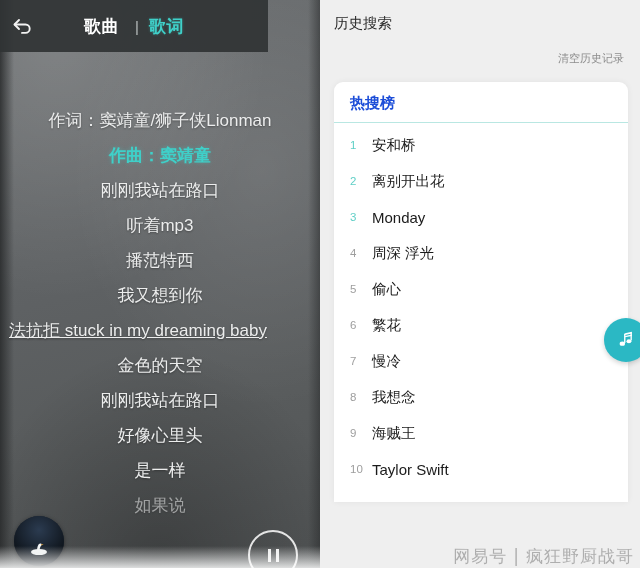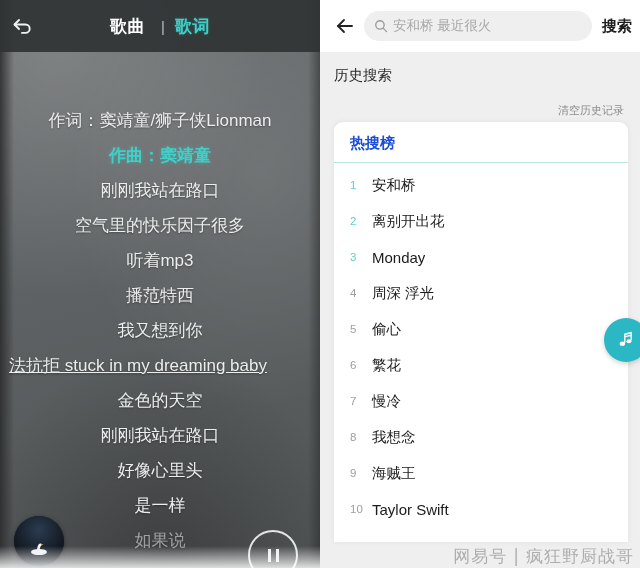--- a/index.html
+++ b/index.html
@@ -22,21 +22,21 @@
       radial-gradient(100% 70% at 82% 30%, rgba(255,255,255,.10) 0%, rgba(255,255,255,0) 60%),
       radial-gradient(90% 60% at 50% 100%, rgba(0,0,0,.28) 0%, rgba(0,0,0,0) 65%),
       linear-gradient(165deg,#6a6d6f 0%, #66696b 22%, #5e6163 48%, #585b5c 72%, #515455 100%);
   }
   .lp-edge-l{position:absolute;left:0;top:0;bottom:0;width:14px;
     background:linear-gradient(90deg,rgba(40,42,43,.85),rgba(40,42,43,0));}
   .lp-edge-r{position:absolute;right:0;top:0;bottom:0;width:12px;
     background:linear-gradient(270deg,rgba(40,42,43,.55),rgba(40,42,43,0));}
 
   .lp-topbar{
-    position:absolute;left:0;top:0;width:320px;height:52px;
+    position:absolute;left:0;top:0;width:268px;height:52px;
     background:rgba(48,51,52,.92);
     display:flex;align-items:center;
   }
   .back-arrow{
     width:46px;height:52px;display:flex;align-items:center;justify-content:center;
     color:#f2f2f2;
   }
   .tabs{
     flex:1;display:flex;align-items:center;justify-content:center;gap:0px;
     margin-right:46px;
@@ -101,21 +101,21 @@
   .search-text{font-size:13.5px;color:#a8a8a8;white-space:nowrap;overflow:hidden;}
   .search-btn{
     font-size:15px;font-weight:700;color:#1d1d1d;padding:0 8px 0 4px;white-space:nowrap;
   }
 
   .history-head{
     background:#efefef;padding:14px 14px 0 14px;
   }
   .history-title{font-size:14.5px;color:#2a2a2a;font-weight:500;}
   .clear-history{
-    text-align:right;font-size:11px;color:#8d8d8d;padding:18px 2px 4px 0;
+    text-align:right;font-size:11px;color:#8d8d8d;padding:18px 2px 16px 0;
   }
 
   .hot-card{
     margin:0 12px 0 14px;background:#fff;
     border-radius:9px 9px 0 0;
     box-shadow:0 0 6px rgba(0,0,0,.06);
     min-height:420px;
   }
   .hot-head{
     padding:12px 16px 9px 16px;
@@ -171,21 +171,20 @@
         <div class="tab">歌曲</div>
         <div class="tab-div">|</div>
         <div class="tab active">歌词</div>
       </div>
     </div>
 
     <div class="lyrics">
       <div class="lyric">作词：窦靖童/狮子侠Lionman</div>
       <div class="lyric hl">作曲：窦靖童</div>
       <div class="lyric">刚刚我站在路口</div>
-      <div class="lyric">空气里的快乐因子很多</div>
       <div class="lyric">听着mp3</div>
       <div class="lyric">播范特西</div>
       <div class="lyric">我又想到你</div>
       <div class="lyric wide">法抗拒 stuck in my dreaming baby</div>
       <div class="lyric">金色的天空</div>
       <div class="lyric">刚刚我站在路口</div>
       <div class="lyric">好像心里头</div>
       <div class="lyric">是一样</div>
       <div class="lyric clipped">如果说</div>
     </div>
@@ -204,38 +203,20 @@
     <div class="lp-bottom-fade"></div>
 
     <div class="pause-btn">
       <i></i>
       <i></i>
     </div>
   </div>
 
   <div class="right-pane">
 
-    <div class="rp-topbar">
-      <div class="rp-back">
-        <svg width="24" height="24" viewBox="0 0 24 24" fill="none" stroke="currentColor" stroke-width="1.8" stroke-linecap="round" stroke-linejoin="round">
-          <path d="M19 12 H5"></path>
-            <path d="M11 6 L5 12 L11 18"></path>
-        </svg>
-      </div>
-      <div class="search-box">
-        <span class="search-icon">
-          <svg width="14" height="14" viewBox="0 0 16 16" fill="none" stroke="currentColor" stroke-width="1.5" stroke-linecap="round">
-            <circle cx="6.8" cy="6.8" r="4.8"></circle>
-              <path d="M10.4 10.4 L14.4 14.4"></path>
-          </svg>
-        </span>
-        <span class="search-text">安和桥 最近很火</span>
-      </div>
-      <div class="search-btn">搜索</div>
-    </div>
 
     <div class="history-head">
       <div class="history-title">历史搜索</div>
       <div class="clear-history">清空历史记录</div>
     </div>
 
     <div class="hot-card">
       <div class="hot-head">热搜榜</div>
       <div class="hot-list">
 

